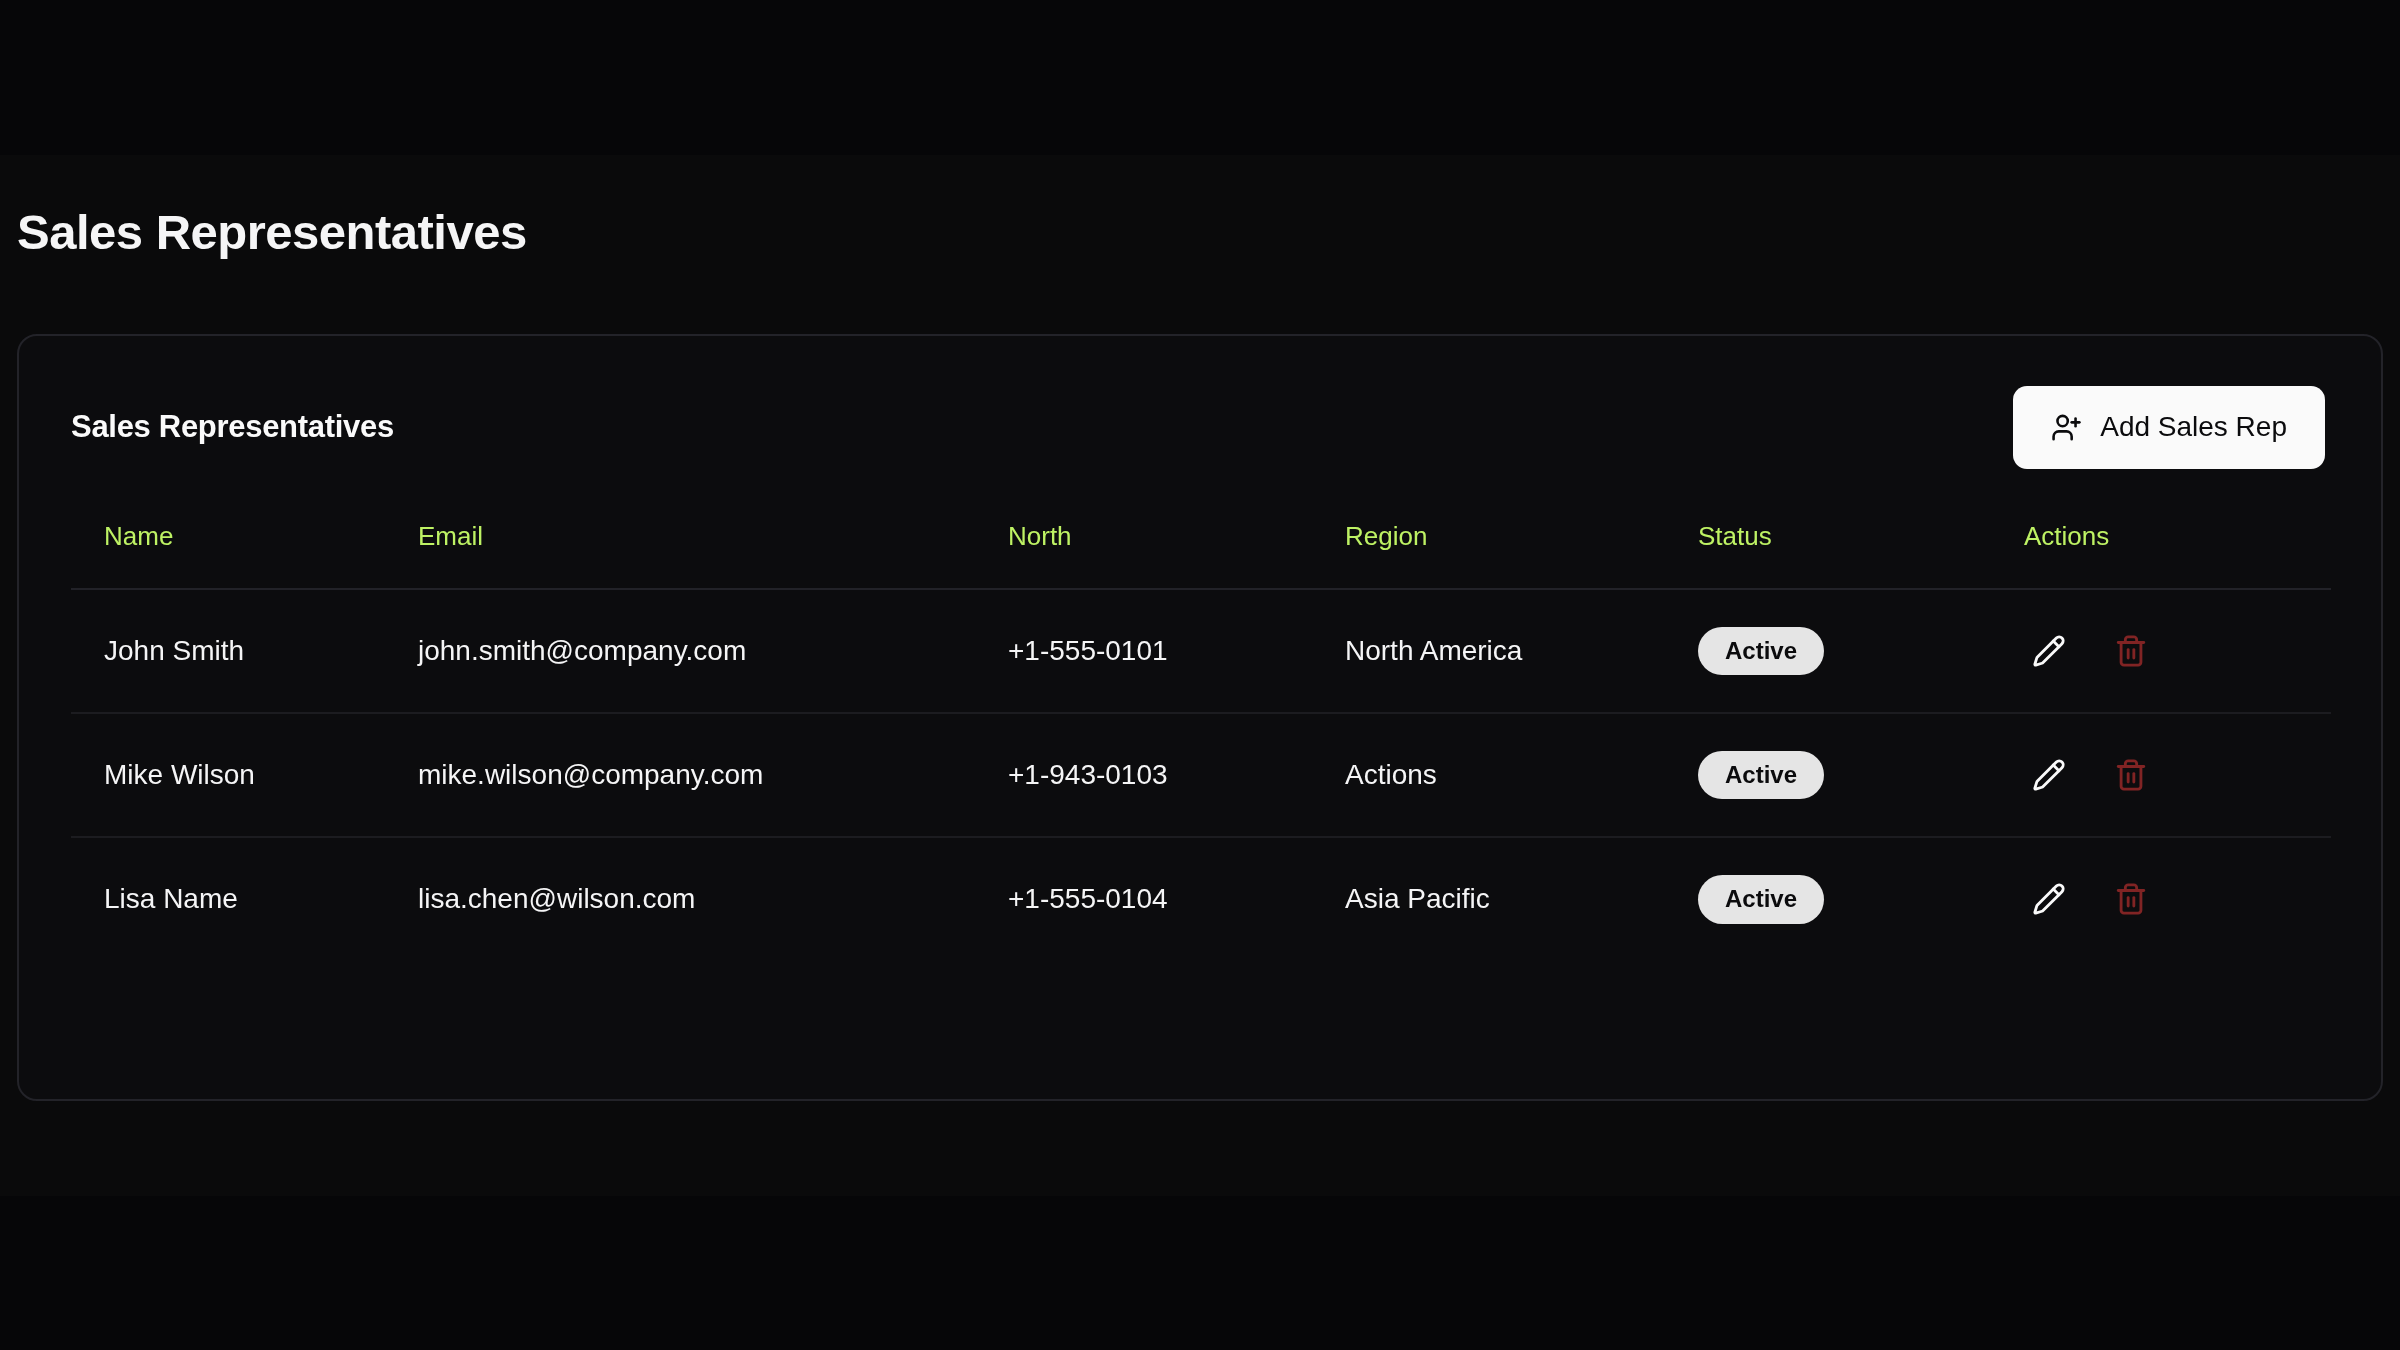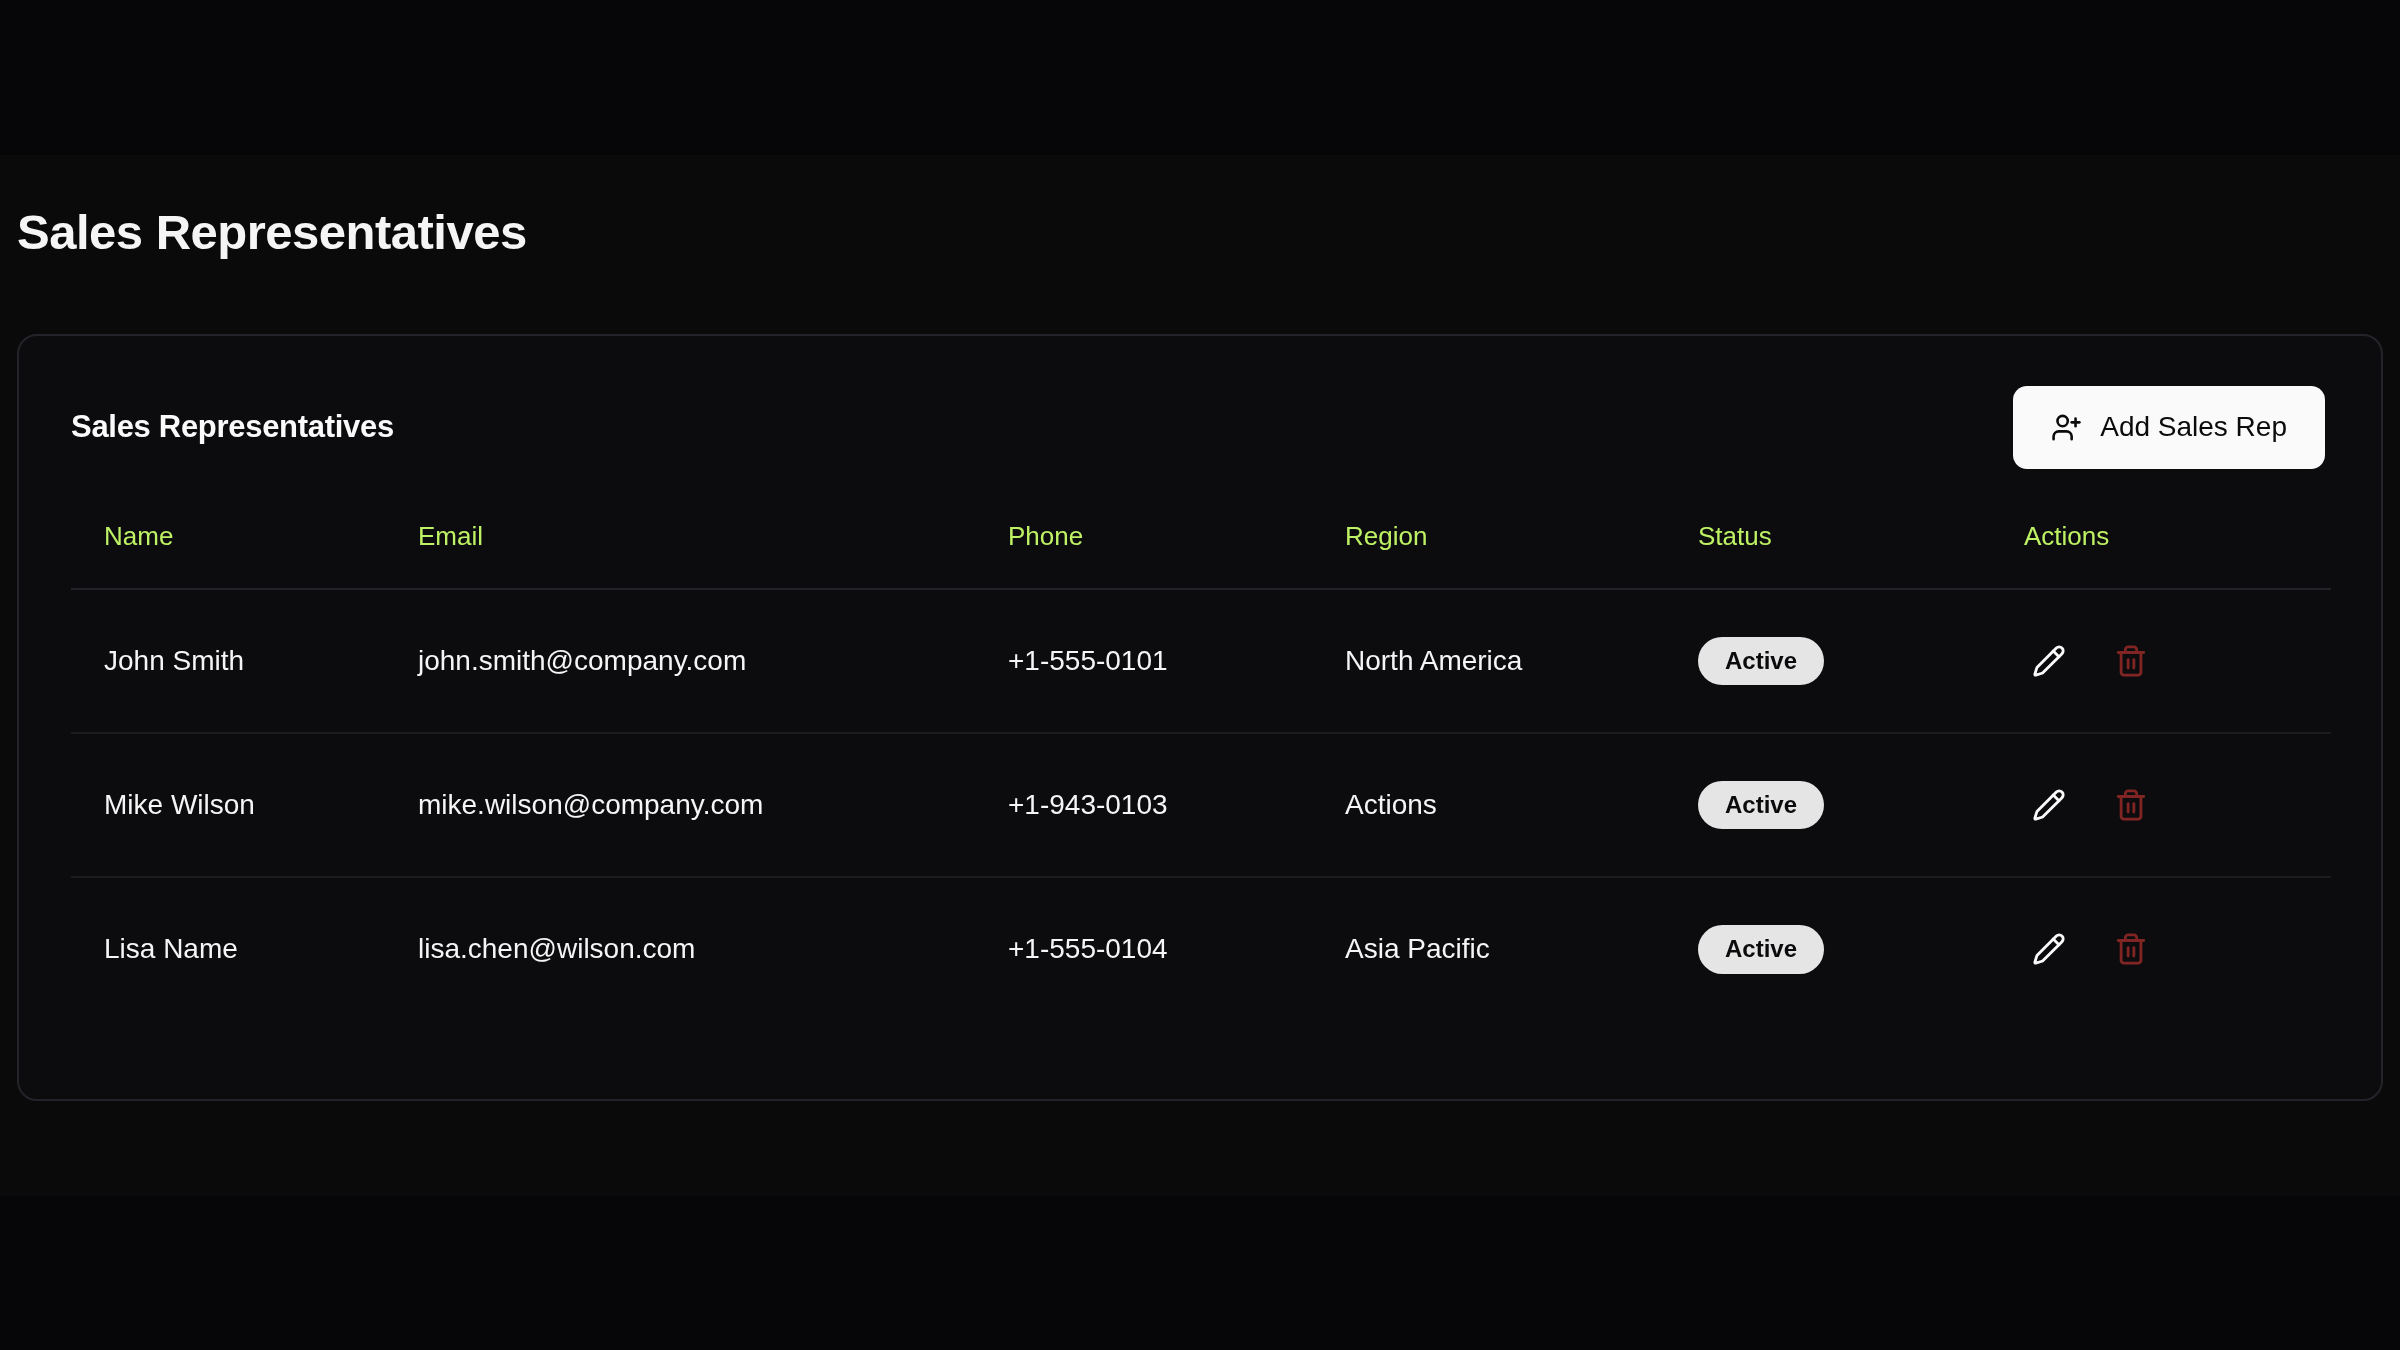--- a/index.html
+++ b/index.html
@@ -76,21 +76,21 @@
     font-weight: 500;
     color: #bef264;
     padding: 22px 33px 36px;
     border-bottom: 2px solid #222228;
     white-space: nowrap;
   }
   td {
     font-size: 28px;
     color: #f5f5f6;
     padding: 0 33px;
-    height: 144px;
+    height: 124px;
     border-bottom: 2px solid #1c1c20;
     white-space: nowrap;
   }
   tr.last td { border-bottom: none; }
   td.name-cell { font-weight: 500; }
   .badge {
     display: inline-block;
     background: #e5e5e5;
     color: #0b0b0d;
     font-size: 24px;
@@ -143,21 +143,21 @@
             <col style="width:590px">
             <col style="width:337px">
           <col style="width:353px">
             <col style="width:326px">
             <col style="width:340px">
         </colgroup>
         <thead>
           <tr>
             <th>Name</th>
             <th>Email</th>
-            <th>Phone</th>
+            <th>North</th>
             <th>Region</th>
             <th>Status</th>
             <th>Actions</th>
           </tr>
         </thead>
         <tbody>
           <tr>
             <td class="name-cell">John Smith</td>
             <td>john.smith@company.com</td>
             <td>+1-555-0101</td>

